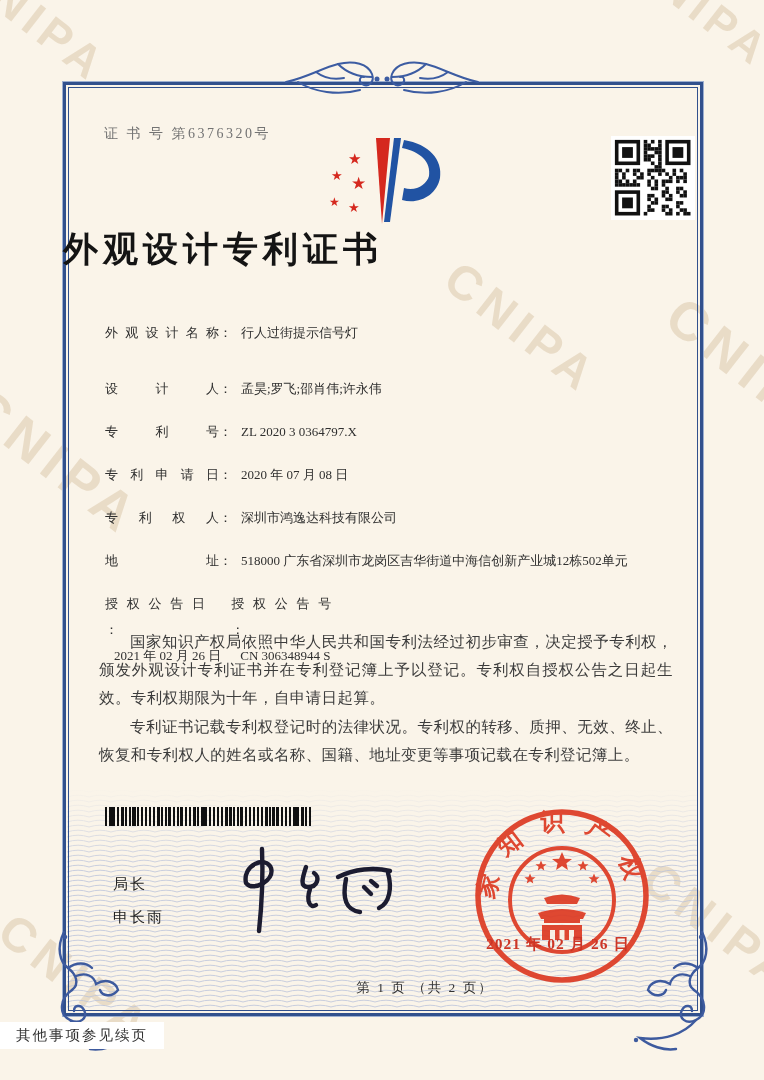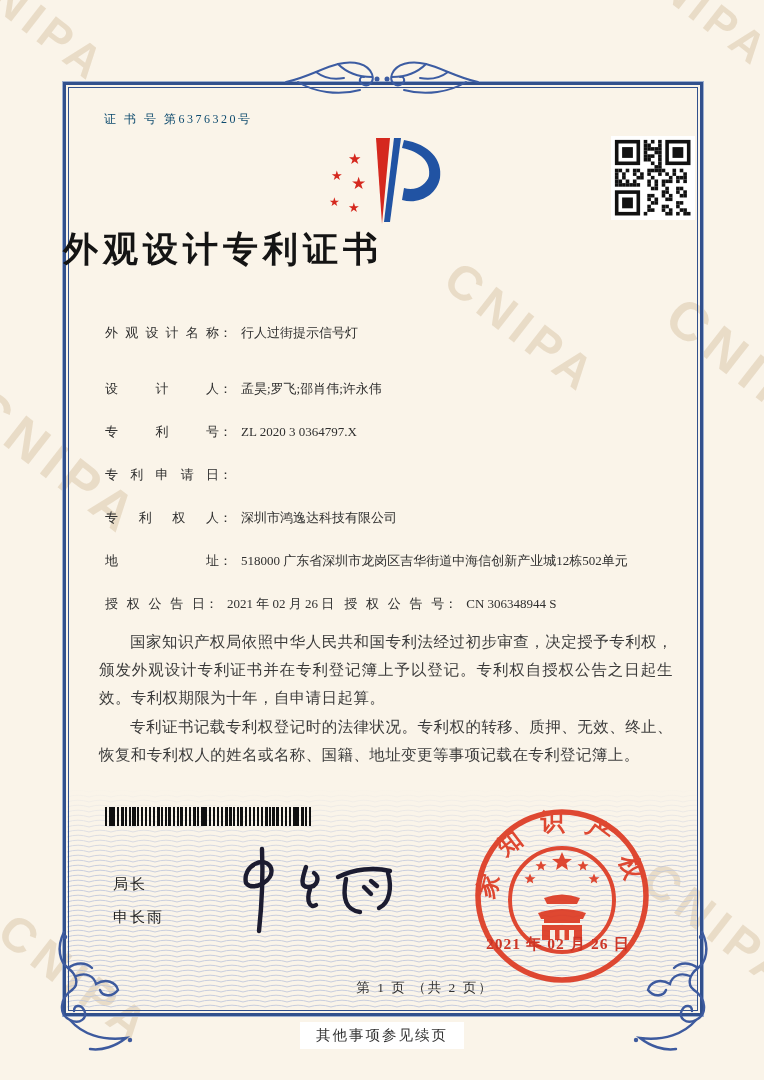--- a/index.html
+++ b/index.html
@@ -25,37 +25,37 @@
 
   .waves-wrap{position:absolute;left:67px;top:788px;width:630px;height:221px;overflow:hidden;opacity:.85;}
   .wave-fade{position:absolute;left:67px;top:788px;width:630px;height:80px;
              background:linear-gradient(#faf4e9, rgba(250,244,233,0));}
 
   .ornament-top{position:absolute;left:282px;top:54px;}
   .flourish{position:absolute;top:928px;}
   .flourish.left{left:46px;}
   .flourish.right{left:628px;transform:scaleX(-1);}
 
-  .cert-no{position:absolute;left:104px;top:111px;font-size:12px;letter-spacing:2.5px;color:#0c4a6e;}
+  .cert-no{position:absolute;left:104px;top:125px;font-size:14px;letter-spacing:2.5px;color:#737373;}
 
   .logo{position:absolute;left:324px;top:134px;}
   .qr{position:absolute;left:611px;top:136px;background:#ffffff;}
 
   .title{position:absolute;left:63px;top:226px;width:634px;text-align:left;margin:0;
          font-size:35px;font-weight:700;color:#141414;letter-spacing:5px;}
 
   .fields{position:absolute;left:105px;top:320px;width:566px;font-size:13px;color:#2f2f2f;}
   .field-row{display:flex;line-height:26px;margin-bottom:17px;}
   .field-row.mb-lg{margin-bottom:30px;}
   .flabel{display:inline-block;width:114px;text-align:justify;text-align-last:justify;flex:none;}
   .fcolon{flex:none;}
   .fvalue{padding-left:9px;}
   .addr .fvalue{max-width:452px;word-break:break-all;line-height:25px;}
   .grant-row{display:flex;line-height:26px;}
-  .grant-pair{display:flex;}
+  .grant-pair{display:flex;flex-direction:column;}
   .grant-pair.second{margin-left:10px;}
   .glabel{display:inline-block;width:100px;text-align:justify;text-align-last:justify;flex:none;}
 
   .paras{position:absolute;left:99px;top:628px;width:574px;}
   .paras p{margin:0;text-indent:2em;font-size:15.5px;line-height:1.82;
            letter-spacing:0.4px;color:#3c3c3c;text-align:justify;}
 
   .barcode{position:absolute;left:105px;top:807px;width:206px;height:19px;
     background-image:
       repeating-linear-gradient(90deg,#101010 0 2px,rgba(0,0,0,0) 2px 4px),
@@ -65,21 +65,21 @@
   .signer{position:absolute;left:113px;top:868px;font-size:15px;color:#222;line-height:33px;}
   .signer div{letter-spacing:2px;}
   .sig-svg{position:absolute;left:218px;top:843px;}
 
   .seal{position:absolute;left:472px;top:806px;}
   .seal-date{position:absolute;left:465px;top:934px;width:186px;text-align:center;
              color:#cc3526;font-size:15.5px;font-weight:700;letter-spacing:1px;}
 
   .page-footer{position:absolute;left:63px;top:979px;width:634px;text-align:center;
                font-size:13.5px;color:#333;letter-spacing:2px;padding-left:45px;}
-  .cont-note{position:absolute;left:0;top:1022px;width:764px;text-align:center;}
+  .cont-note{position:absolute;left:0;top:1022px;width:764px;text-align:left;}
   .cont-note span{display:inline-block;background:#ffffff;padding:4px 16px;
                   font-size:14.5px;color:#333;letter-spacing:2px;}
 </style>
 </head>
 <body>
 
 <div class="page">
 
   <span class="wm wm1">CNIPA</span>
   <span class="wm wm2">CNIPA</span>
@@ -332,20 +332,21 @@
       <span class="fvalue">孟昊;罗飞;邵肖伟;许永伟</span>
     </div>
     <div class="field-row">
       <span class="flabel">专利号</span>
         <span class="fcolon">：</span>
       <span class="fvalue">ZL 2020 3 0364797.X</span>
     </div>
     <div class="field-row">
       <span class="flabel">专利申请日</span>
         <span class="fcolon">：</span>
+      <span class="fvalue">2020 年 07 月 08 日</span>
     </div>
     <div class="field-row">
       <span class="flabel">专利权人</span>
         <span class="fcolon">：</span>
       <span class="fvalue">深圳市鸿逸达科技有限公司</span>
     </div>
     <div class="field-row addr">
       <span class="flabel">地址</span>
         <span class="fcolon">：</span>
       <span class="fvalue">518000 广东省深圳市龙岗区吉华街道中海信创新产业城12栋502单元</span>

